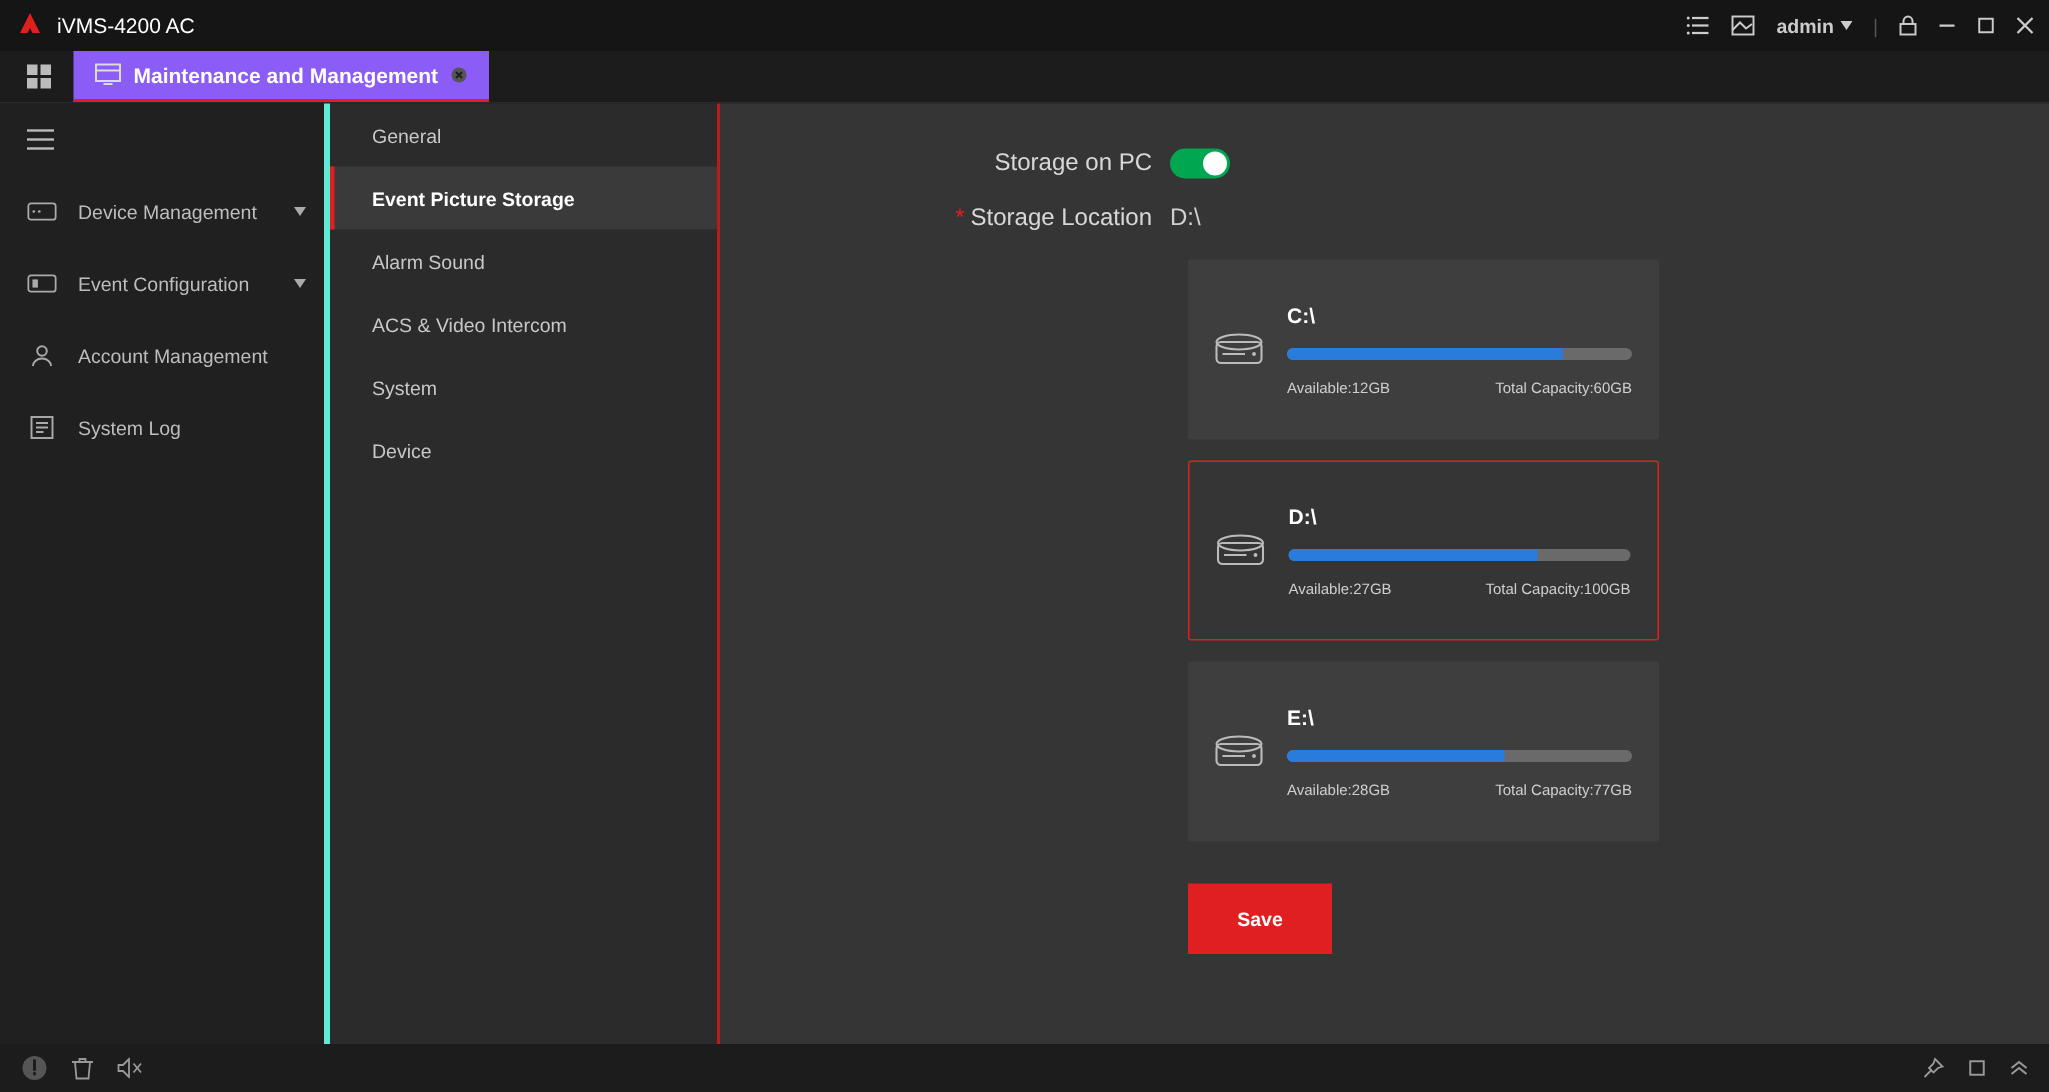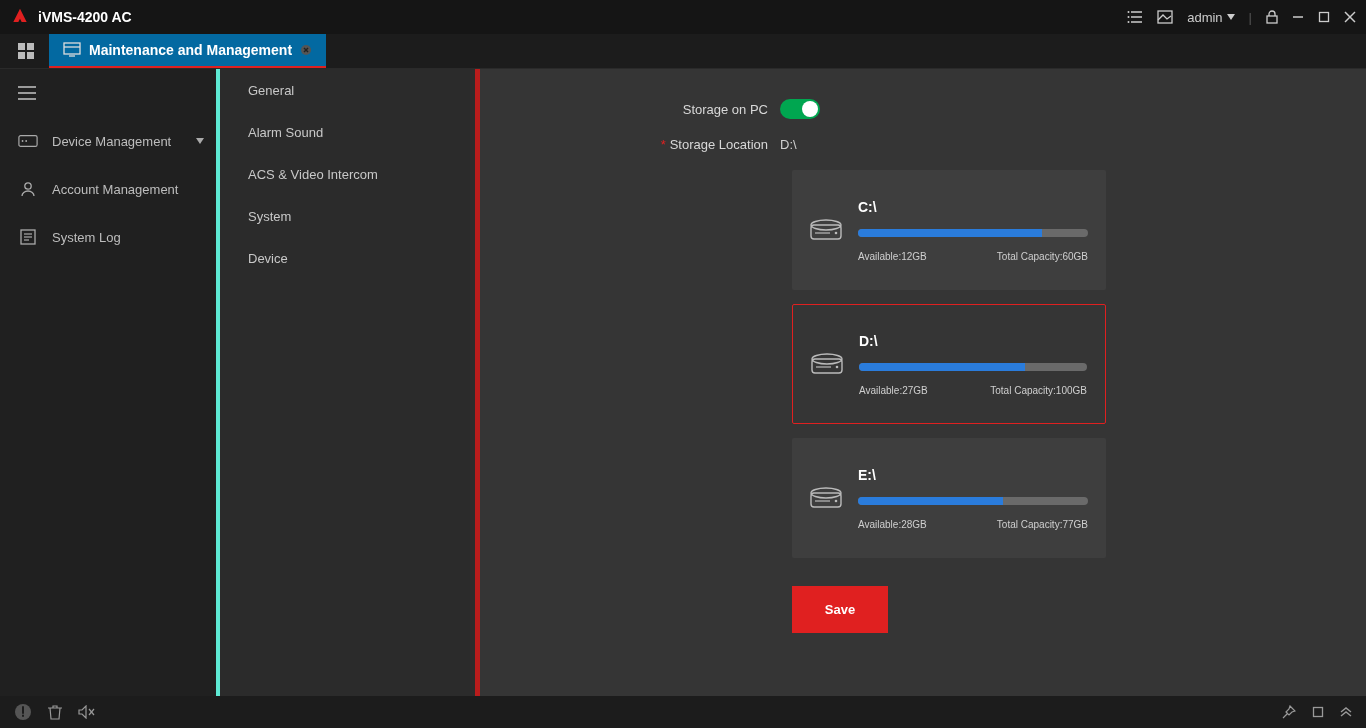--- a/index.html
+++ b/index.html
@@ -2,54 +2,54 @@
 <html><head>
 <meta charset="utf-8">
 <style>
   * { margin:0; padding:0; box-sizing:border-box; font-family:"Segoe UI",Arial,sans-serif; }
   body { width:1366px; height:728px; background:#1a1a1a; color:#d0d0d0; font-size:13px; overflow:hidden; position:relative; }
 
   
   .titlebar { height:34px; background:#151515; display:flex; align-items:center; padding:0 10px; justify-content:space-between; }
   .titlebar-left { display:flex; align-items:center; gap:8px; }
   .logo { width:20px; height:20px; }
-  .app-title { font-weight:bold; color:#fff; font-size:14px; }
+  .app-title { font-weight:normal; color:#fff; font-size:14px; }
   .titlebar-right { display:flex; align-items:center; gap:14px; color:#ccc; }
-  .titlebar-right .tb-item { display:flex; align-items:center; gap:4px; cursor:pointer; }
+  .titlebar-right .tb-item { display:flex; align-items:center; gap:4px; cursor:pointer;font-weight:bold; }
   .divider { color:#555; }
 
   
   .tabsrow { height:35px; background:#1c1c1c; display:flex; align-items:stretch; padding-left:8px; border-bottom:1px solid #2a2a2a;}
   .quad-icon { width:35px; display:flex; align-items:center; justify-content:center; cursor:pointer; }
-  .tab { display:flex; align-items:center; gap:8px; padding:0 14px; background:#0369a1; border-bottom:2px solid #e02020; color:#fff; font-weight:600; font-size:14px; margin-left:6px;}
+  .tab { display:flex; align-items:center; gap:8px; padding:0 14px; background:#8b5cf6; border-bottom:2px solid #e02020; color:#fff; font-weight:600; font-size:14px; margin-left:6px;}
   .tab .tab-icon { width:18px; height:18px; }
   .tab .close-x { color:#888; font-size:13px; cursor:pointer; }
 
   
   .columns { display:flex; height:627px; }
   .col1 { width:220px; background:#202020; border-right:4px solid #5eead4; }
-  .col2 { width:260px; background:#2b2b2b; border-right:5px solid #b91c1c; }
+  .col2 { width:260px; background:#2b2b2b; border-right:2px solid #b91c1c; }
   .col3 { flex:1; background:#353535; position:relative; }
 
   
   .nav-item { display:flex; align-items:center; height:48px; padding:0 12px 0 18px; gap:14px; color:#bdbdbd; cursor:pointer; position:relative; }
   .nav-item.active { background:#2c2c2c; color:#fff; font-weight:600; }
   .nav-item.active::before { content:""; position:absolute; left:0; top:0; bottom:0; width:3px; background:#e02020; }
   .nav-item .chev { margin-left:auto; color:#aaa; }
   .nav-icon { width:20px; height:16px; display:flex; align-items:center; justify-content:center; }
   .hamburger-row { height:48px; display:flex; align-items:center; padding-left:18px; }
 
   
   .sub-item { display:flex; align-items:center; height:42px; padding-left:28px; color:#c8c8c8; cursor:pointer; position:relative; }
   .sub-item.active { background:#3a3a3a; color:#fff; font-weight:600; }
   .sub-item.active::before { content:""; position:absolute; left:0; top:0; bottom:0; width:3px; background:#e02020; }
 
   
   .content { padding:30px 40px 0 100px; }
-  .form-row { display:flex; align-items:center; margin-bottom:18px; font-size:13px; }
+  .form-row { display:flex; align-items:center; margin-bottom:18px; font-size:16px; }
   .form-label { width:200px; text-align:right; padding-right:12px; color:#d8d8d8; }
   .req { color:#e02020; margin-right:4px; }
 
   .toggle { width:40px; height:20px; background:#00a650; border-radius:10px; position:relative; cursor:pointer; }
   .toggle .knob { width:16px; height:16px; background:#fff; border-radius:50%; position:absolute; top:2px; right:2px; }
 
   .drives { margin-left:212px; display:flex; flex-wrap:wrap; gap:14px; max-width:660px; }
   .drive-card { width:314px; height:120px; background:#3e3e3e; border-radius:2px; display:flex; align-items:center; gap:16px; padding:0 18px; cursor:pointer; }
   .drive-card.selected { background:#353535; border:1px solid #e02020; }
   .hdd-icon { width:32px; height:24px; flex-shrink:0; }
@@ -187,20 +187,34 @@
           </svg>
       </span>
       <span>Device Management</span>
       <span class="chev">
         <svg width="8" height="6" viewBox="0 0 8 6">
             <path d="M0 0 L8 0 L4 6 Z" fill="#aaa"></path>
           </svg>
       </span>
     </div>
 
+    <div class="nav-item">
+      <span class="nav-icon">
+        <svg width="22" height="14" viewBox="0 0 22 14">
+            <rect x="1" y="1" width="20" height="12" rx="2" fill="none" stroke="#aaa" stroke-width="1.3"></rect>
+            <rect x="4" y="4" width="4" height="6" fill="#aaa"></rect>
+          </svg>
+      </span>
+      <span>Event Configuration</span>
+      <span class="chev">
+        <svg width="8" height="6" viewBox="0 0 8 6">
+            <path d="M0 0 L8 0 L4 6 Z" fill="#aaa"></path>
+          </svg>
+      </span>
+    </div>
 
     <div class="nav-item">
       <span class="nav-icon">
         <svg width="18" height="18" viewBox="0 0 18 18">
             <circle cx="9" cy="6" r="3.2" fill="none" stroke="#aaa" stroke-width="1.3"></circle>
             <path d="M3 16 a6 5 0 0 1 12 0" fill="none" stroke="#aaa" stroke-width="1.3"></path>
           </svg>
       </span>
       <span>Account Management</span>
     </div>
@@ -215,20 +229,23 @@
             <line x1="5" y1="12" x2="10" y2="12" stroke="#aaa" stroke-width="1.2"></line>
           </svg>
       </span>
       <span>System Log</span>
     </div>
   </div>
 
   <div class="col2">
     <div class="sub-item">
         <span>General</span>
+      </div>
+    <div class="sub-item active">
+        <span>Event Picture Storage</span>
       </div>
     <div class="sub-item">
         <span>Alarm Sound</span>
       </div>
     <div class="sub-item">
         <span>ACS &amp; Video Intercom</span>
       </div>
     <div class="sub-item">
         <span>System</span>
       </div>

